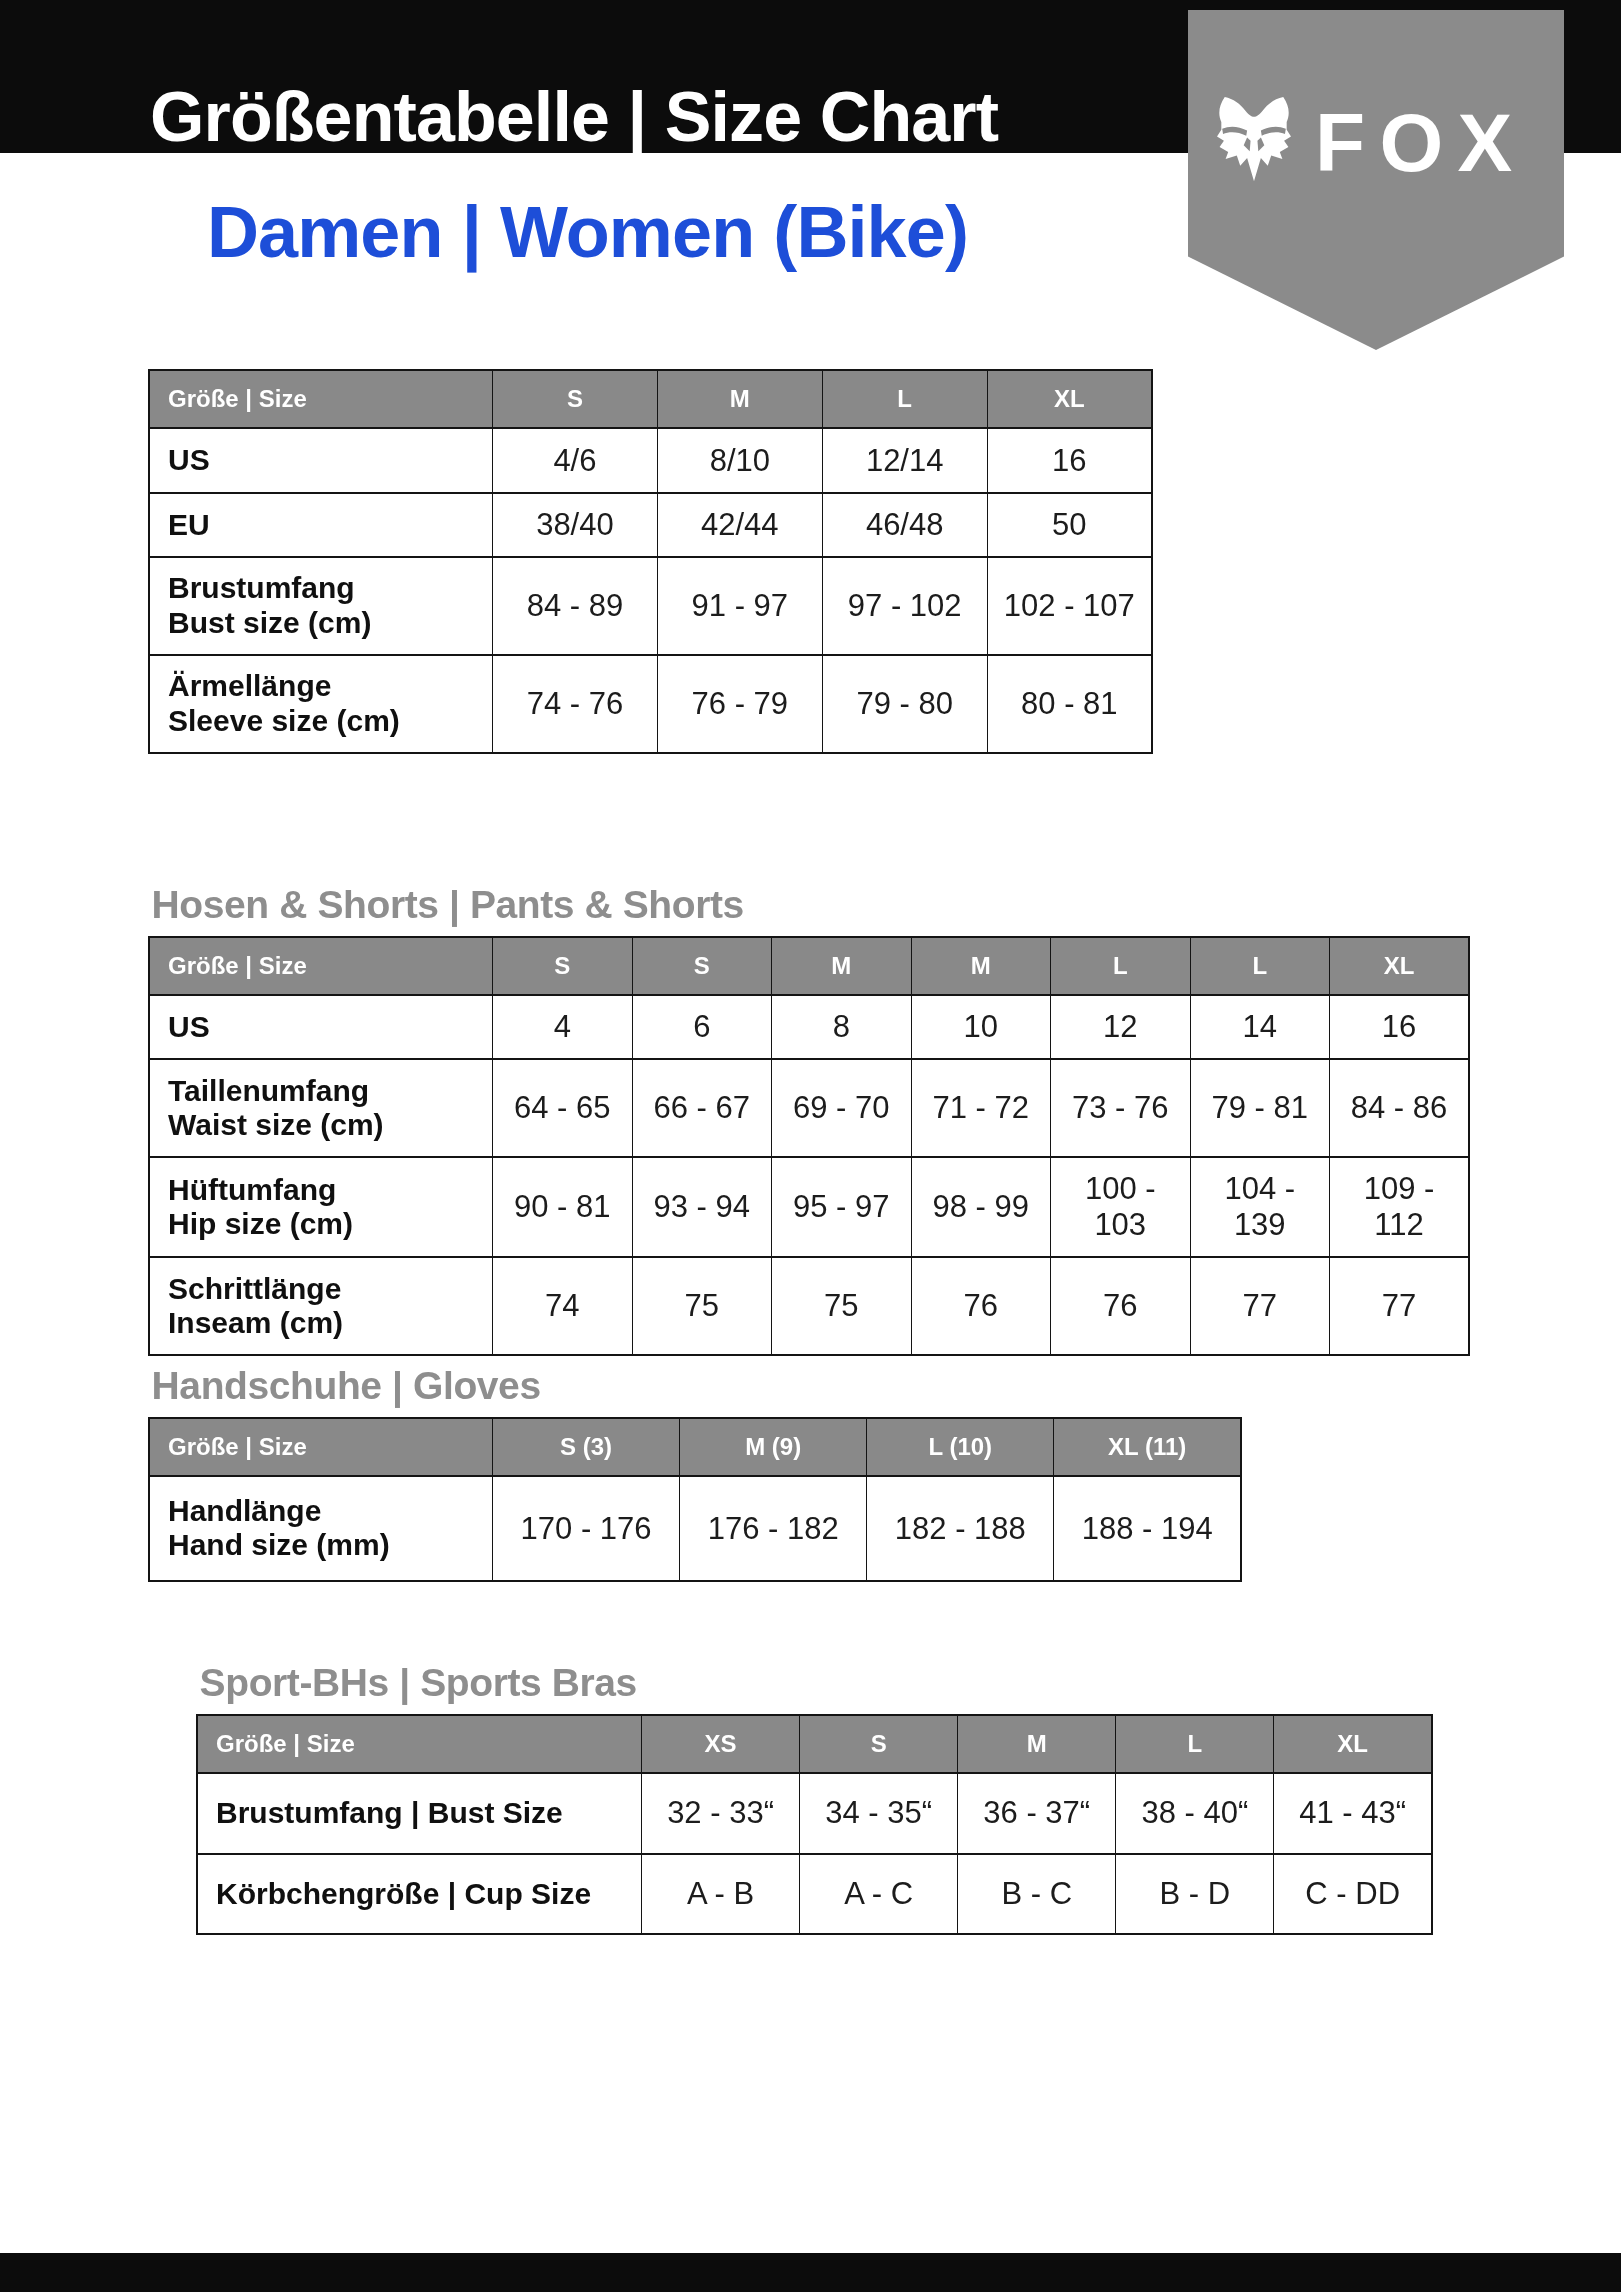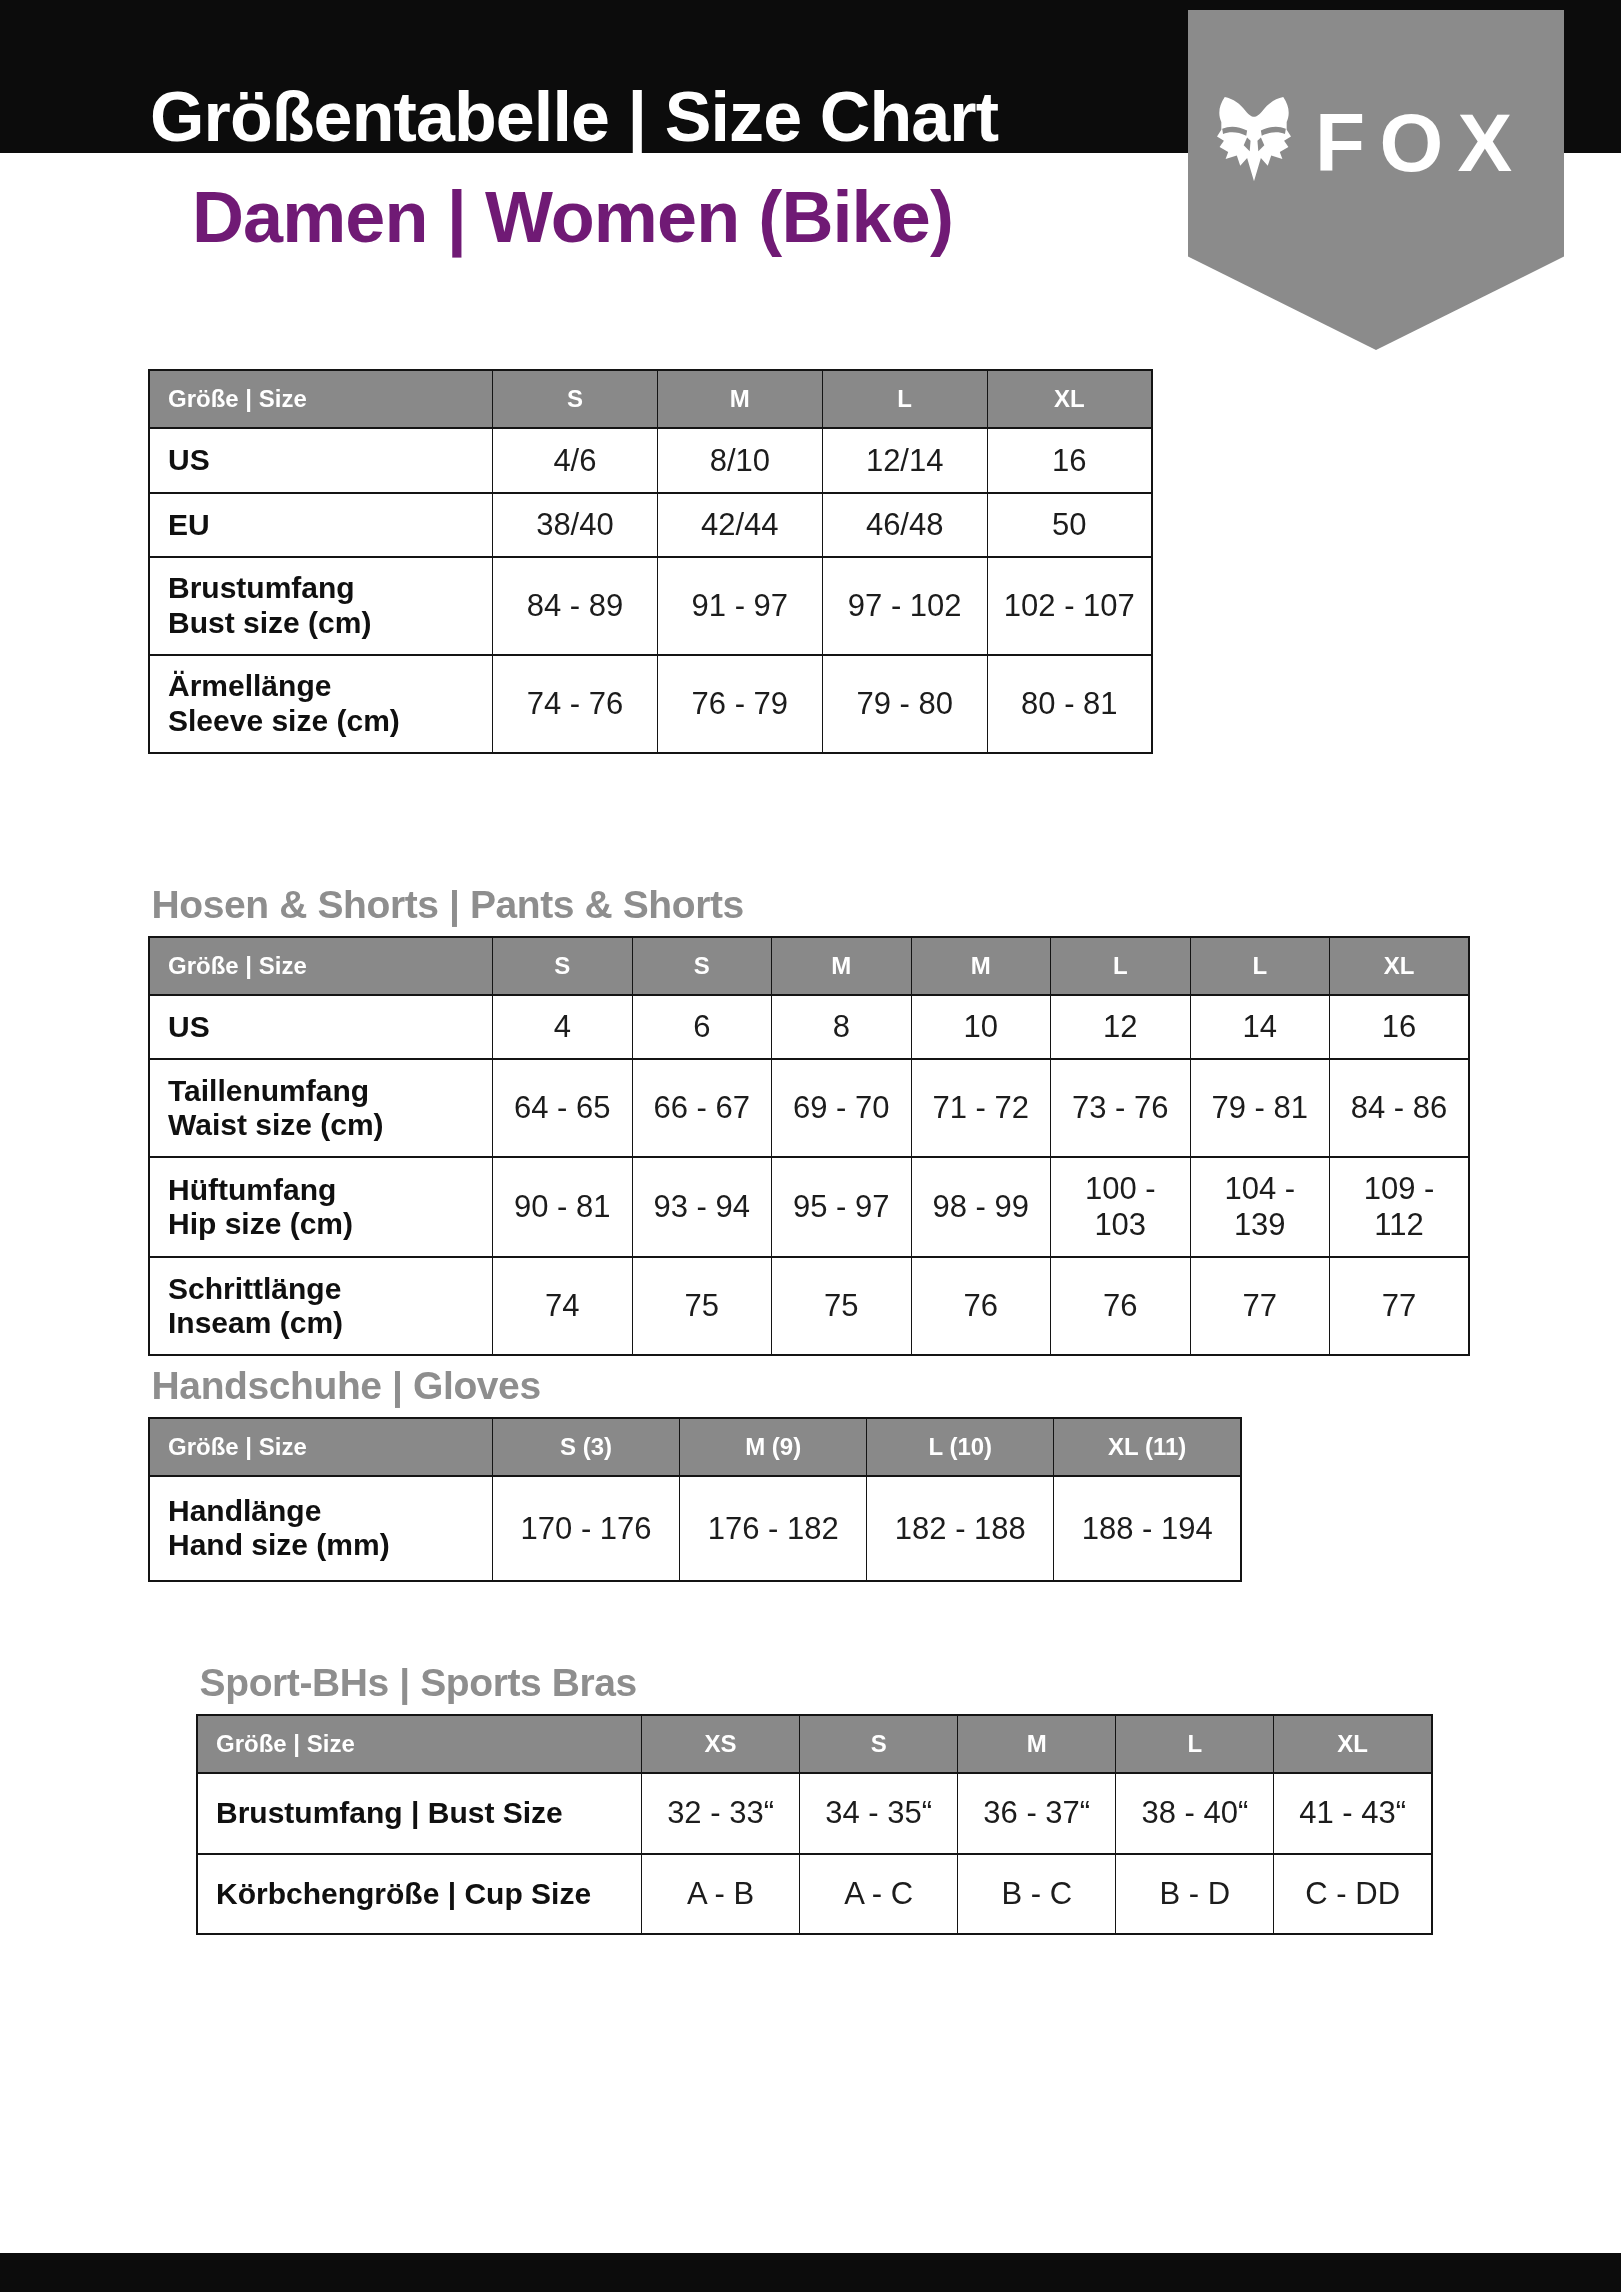--- a/index.html
+++ b/index.html
@@ -8,22 +8,22 @@
     font-family:"Liberation Sans","DejaVu Sans",sans-serif;
     overflow:hidden;
   }
   
   .topbar{position:absolute;left:0;top:0;width:1621px;height:153px;background:#0c0c0c;}
   .title1{
     position:absolute;left:150px;top:79px;margin:0;
     font-size:70px;line-height:77px;font-weight:bold;color:#ffffff;letter-spacing:-0.9px;white-space:nowrap;
   }
   .title2{
-    position:absolute;left:192px;top:177px;margin:0;
-    font-size:72px;line-height:81px;font-weight:bold;color:#701a75;letter-spacing:-0.9px;white-space:nowrap;
+    position:absolute;left:192px;top:177px;margin:15px;
+    font-size:72px;line-height:81px;font-weight:bold;color:#1d4ed8;letter-spacing:-0.9px;white-space:nowrap;
   }
   
   .ribbon{
     position:absolute;left:1188px;top:0;width:376px;height:340px;background:#8b8b8b;
     -webkit-clip-path:polygon(0 0,100% 0,100% 72.5%,50% 100%,0 72.5%);
     clip-path:polygon(0 0,100% 0,100% 72.5%,50% 100%,0 72.5%);
     margin-top:10px;
   }
   .foxhead{position:absolute;left:23px;top:85px;width:86px;height:90px;}
   .wordmark{

